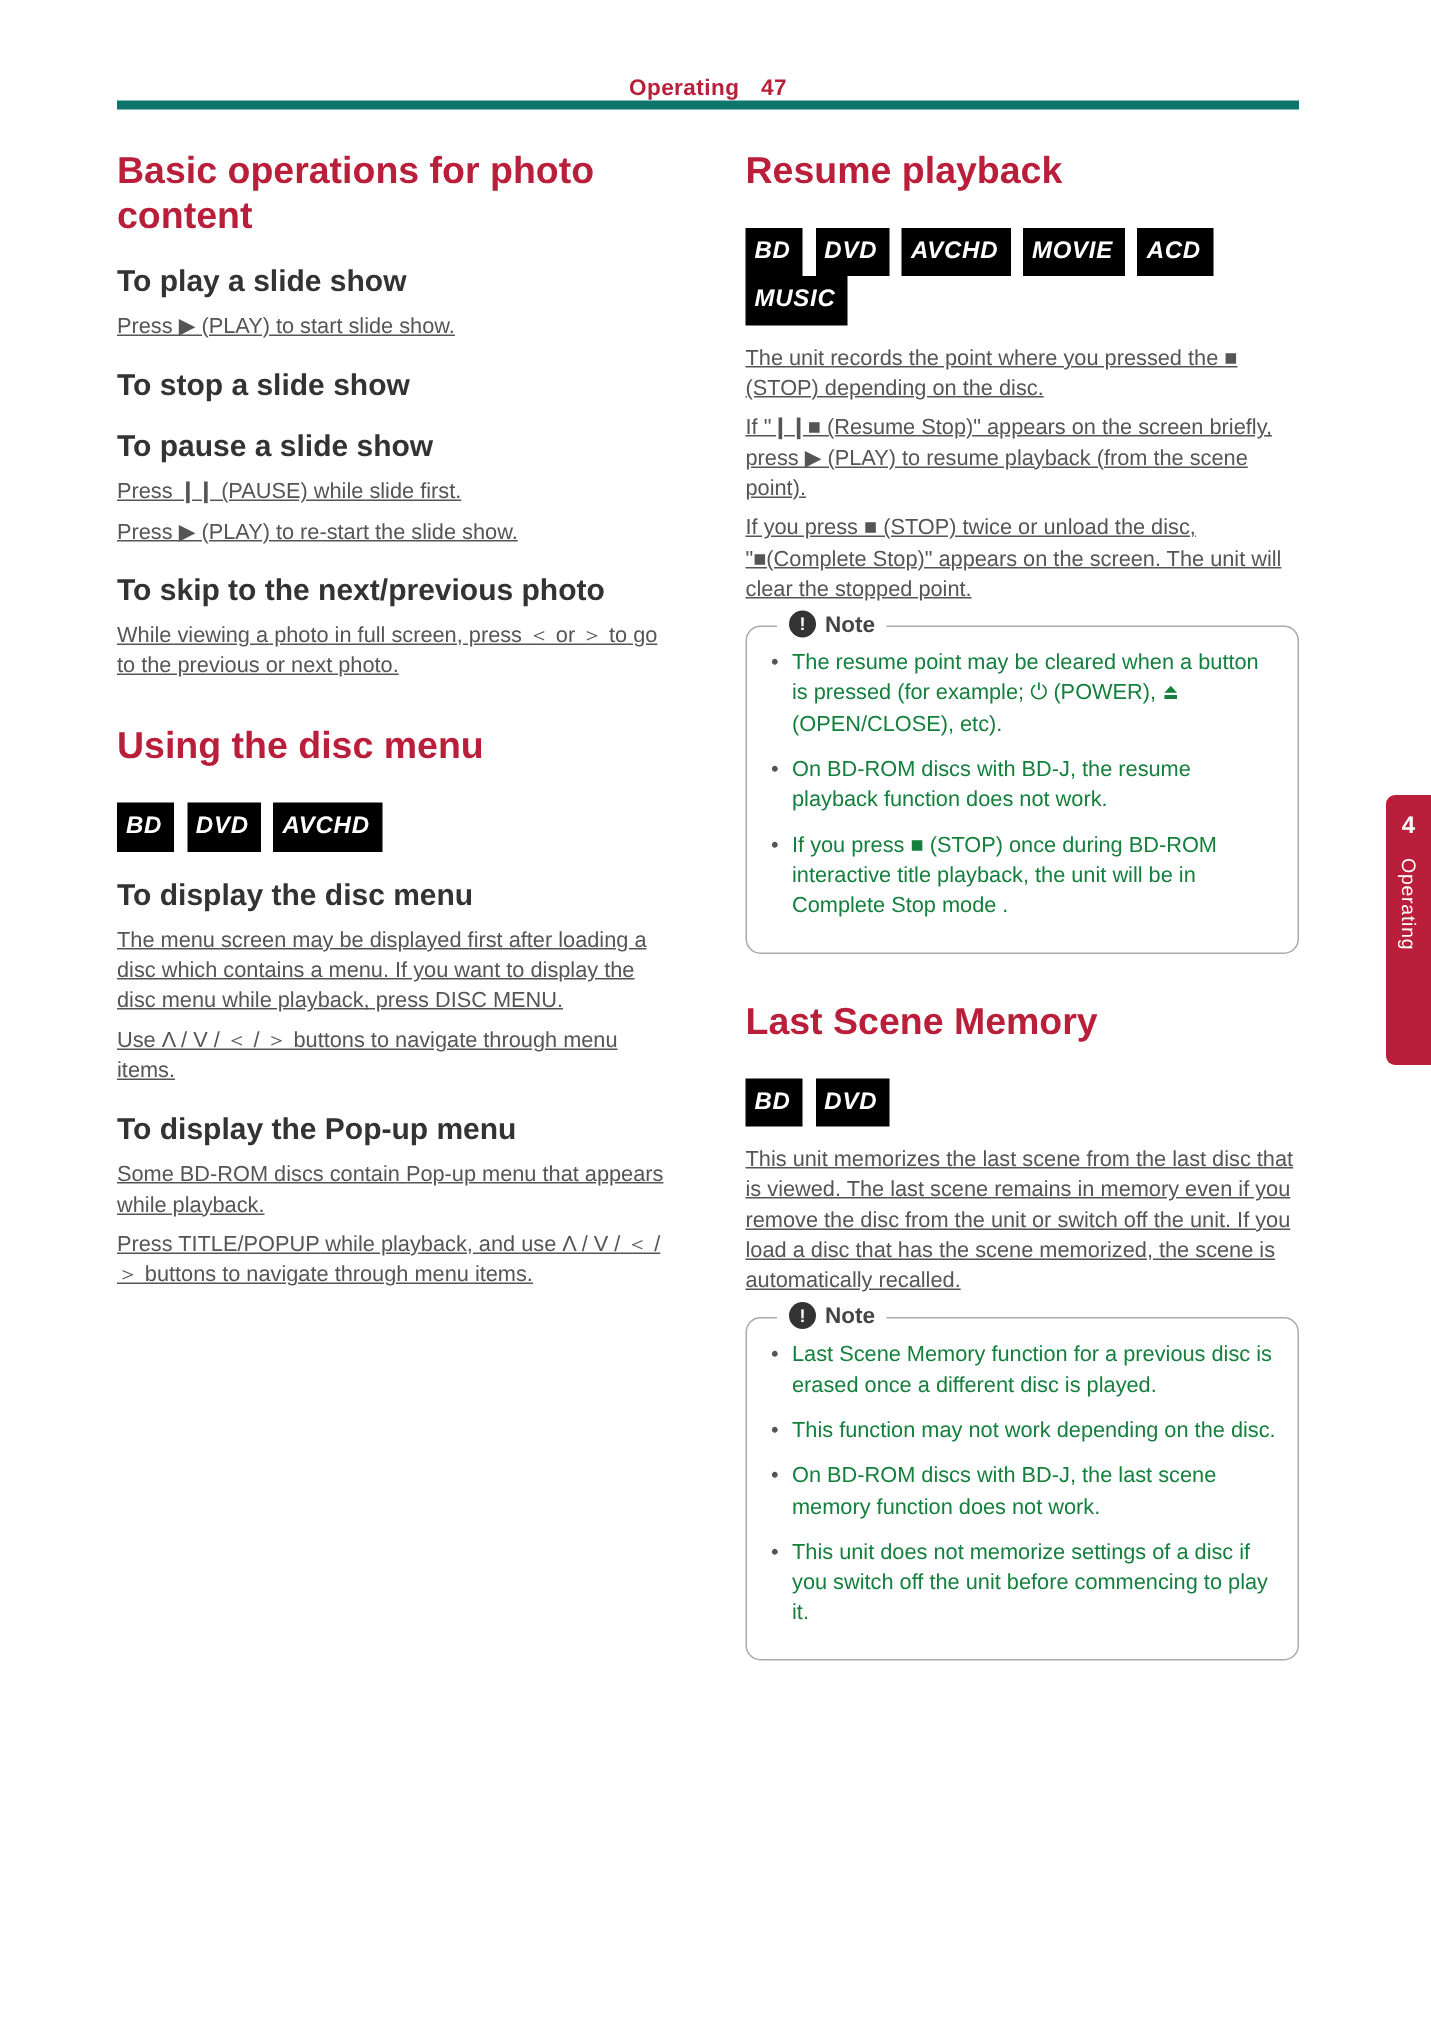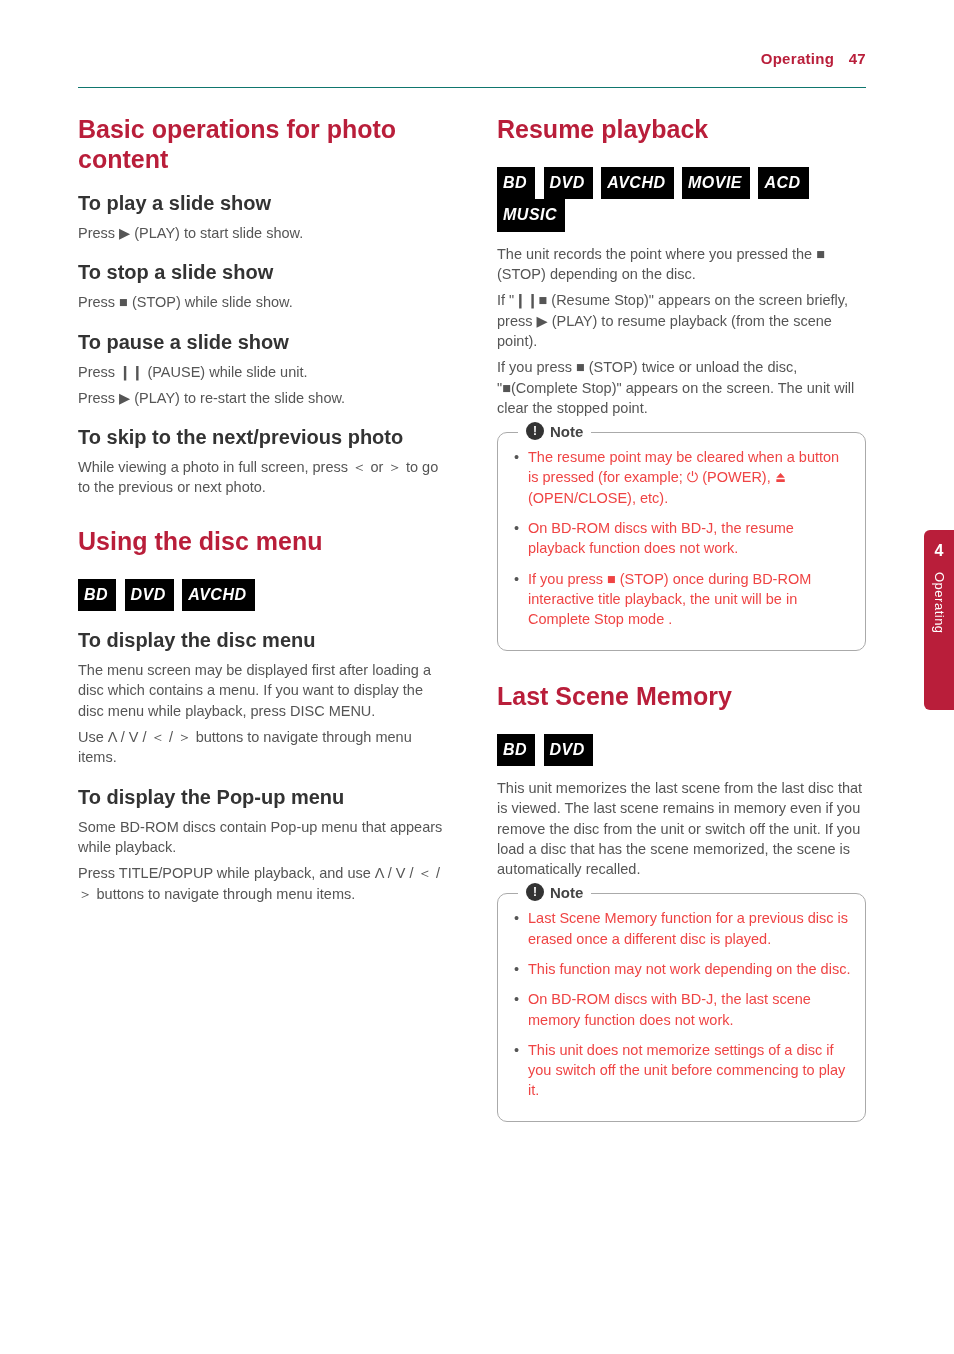--- a/index.html
+++ b/index.html
@@ -1,31 +1,31 @@
 <!DOCTYPE html>
 <html><head>
 <meta charset="utf-8">
 <style>
   * { margin: 0; padding: 0; box-sizing: border-box; }
   body { font-family: Arial, Helvetica, sans-serif; background: #fff; color: #333; width: 954px; height: 1354px; position: relative; }
   .page { padding: 50px 88px 40px 78px; position: relative; }
-  .header { text-align: right; color: #b91e3a; font-size: 15px; font-weight: 600; border-bottom: 1px solid #0f766e; padding-bottom: 20px; margin-bottom: 26px; letter-spacing: 0.3px; }
+  .header { text-align: center; color: #b91e3a; font-size: 15px; font-weight: 600; border-bottom: 6px solid #0f766e; padding-bottom: 0; margin-bottom: 26px; letter-spacing: 0.3px; }
   .header .pgnum { margin-left: 10px; }
   .columns { display: flex; gap: 50px; }
   .col { flex: 1; }
   .h2 { color: #b91e3a; font-size: 25px; font-weight: 700; line-height: 1.2; margin-bottom: 18px; }
   .h3 { color: #333; font-size: 20px; font-weight: 700; margin-top: 18px; margin-bottom: 8px; }
-  .p { font-size: 14.5px; line-height: 1.4; color: #555; margin-bottom: 6px; }
+  .p { font-size: 14.5px; line-height: 1.4; color: #555; margin-bottom: 6px; text-decoration: underline; }
   .badges { margin: 23px 0 12px 0; line-height: 1.9; }
   .badge { display: inline-block; background: #000; color: #fff; font-weight: 900; font-style: italic; font-size: 16px; padding: 1px 8px 1px 6px; margin-right: 4px; letter-spacing: 0.5px; }
   .notebox { border: 1px solid #aaa; border-radius: 10px; padding: 14px 12px 10px 12px; margin-top: 14px; position: relative; }
   .notelabel { position: absolute; top: -11px; left: 20px; background: #fff; padding: 0 8px; font-weight: 700; color: #444; font-size: 15px; display: flex; align-items: center; gap: 6px; }
   .noteicon { display: inline-flex; width: 18px; height: 18px; background: #333; color: #fff; border-radius: 9px; align-items: center; justify-content: center; font-weight: 900; font-size: 12px; }
   .notebox ul { list-style: none; padding-left: 4px; }
-  .notebox li { font-size: 14.5px; line-height: 1.4; color: #ef4444; padding-left: 14px; position: relative; margin-bottom: 10px; }
+  .notebox li { font-size: 14.5px; line-height: 1.4; color: #15803d; padding-left: 14px; position: relative; margin-bottom: 10px; }
   .notebox li:before { content: "•"; position: absolute; left: 0; top: 0; color: #555; }
   .sidetab { position: absolute; right: 0; top: 530px; background: #b91e3a; color: #fff; width: 30px; height: 180px; border-radius: 6px 0 0 6px; display: flex; flex-direction: column; align-items: center; padding-top: 12px; }
   .sidetab .num { font-weight: 700; font-size: 16px; margin-bottom: 12px; }
   .sidetab .txt { writing-mode: vertical-rl; font-size: 13px; letter-spacing: 0.5px; }
 </style>
 </head>
 <body>
 
 <div class="page">
   <div class="header">
@@ -35,24 +35,23 @@
 
   <div class="columns">
 
     <div class="col">
       <div class="h2">Basic operations for photo content</div>
 
       <div class="h3">To play a slide show</div>
       <div class="p">Press ▶ (PLAY) to start slide show.</div>
 
       <div class="h3">To stop a slide show</div>
-      <div class="p">Press ■ (STOP) while slide show.</div>
 
       <div class="h3">To pause a slide show</div>
-      <div class="p">Press ❙❙ (PAUSE) while slide unit.</div>
+      <div class="p">Press ❙❙ (PAUSE) while slide first.</div>
       <div class="p">Press ▶ (PLAY) to re-start the slide show.</div>
 
       <div class="h3">To skip to the next/previous photo</div>
       <div class="p">While viewing a photo in full screen, press ＜ or ＞ to go to the previous or next photo.</div>
 
       <div class="h2" style="margin-top:28px;margin-bottom:18px">Using the disc menu</div>
       <div class="badges">
         <span class="badge">BD</span>
         <span class="badge">DVD</span>
         <span class="badge">AVCHD</span>

